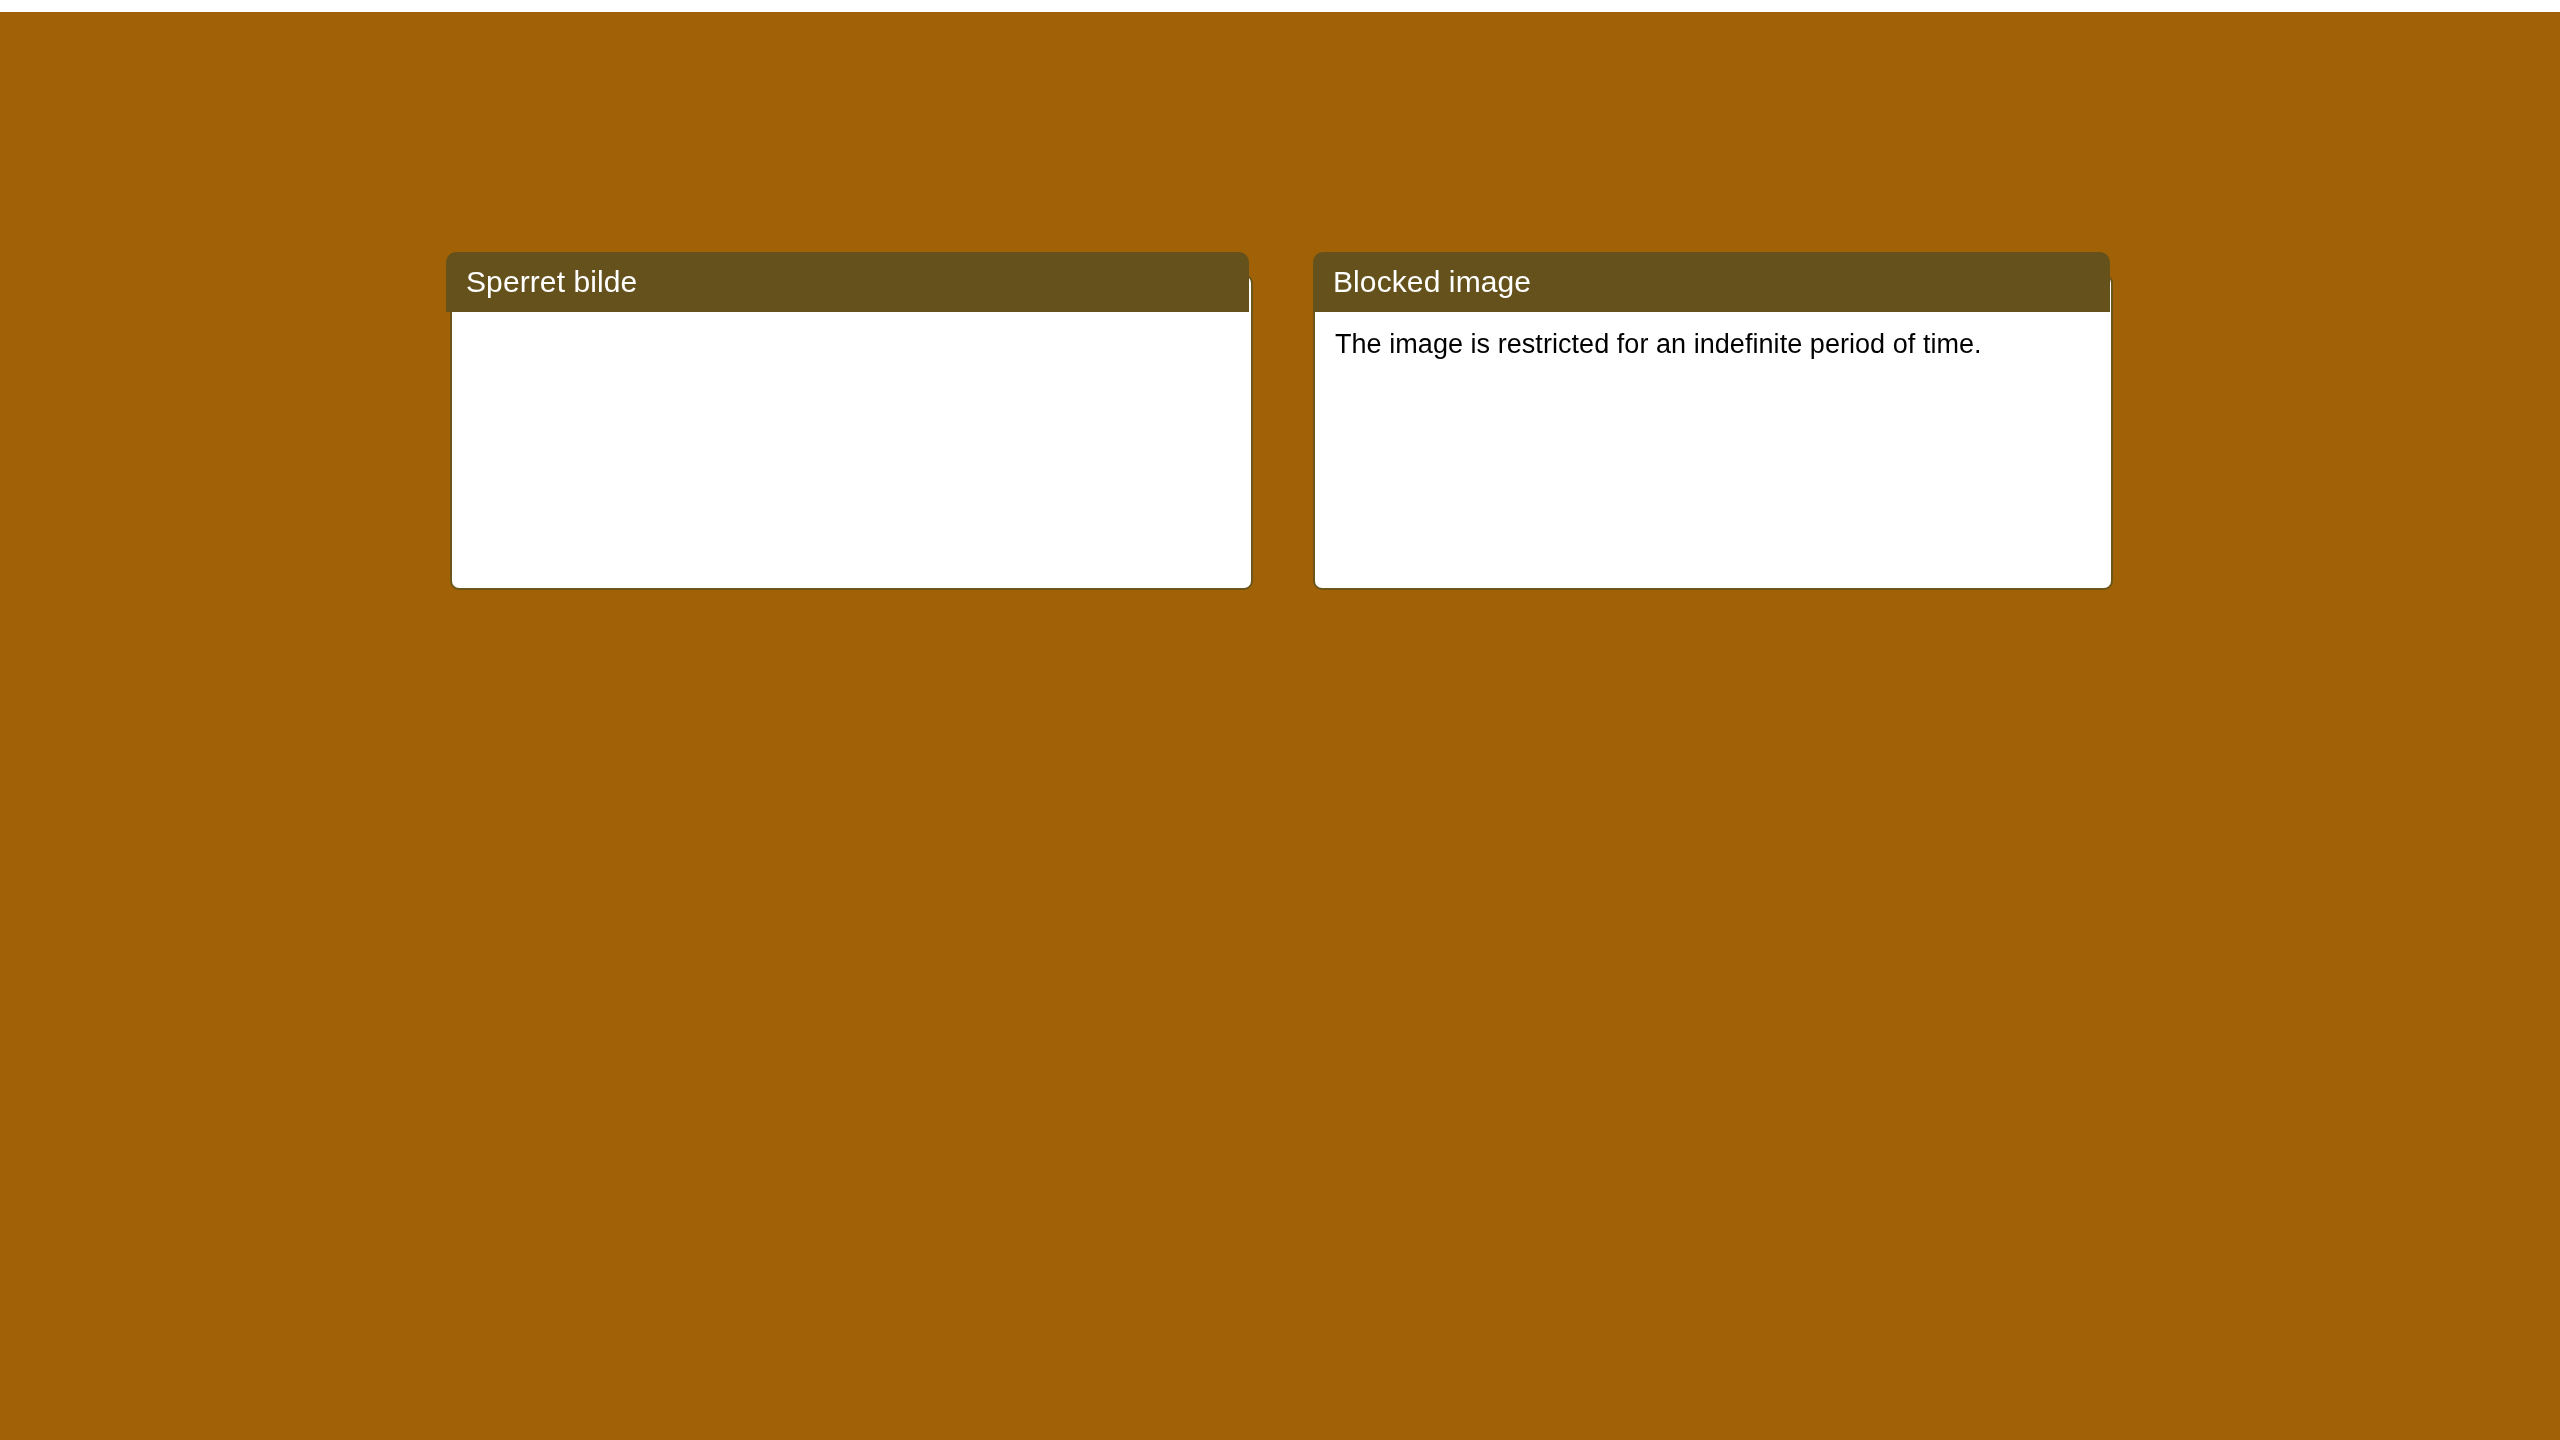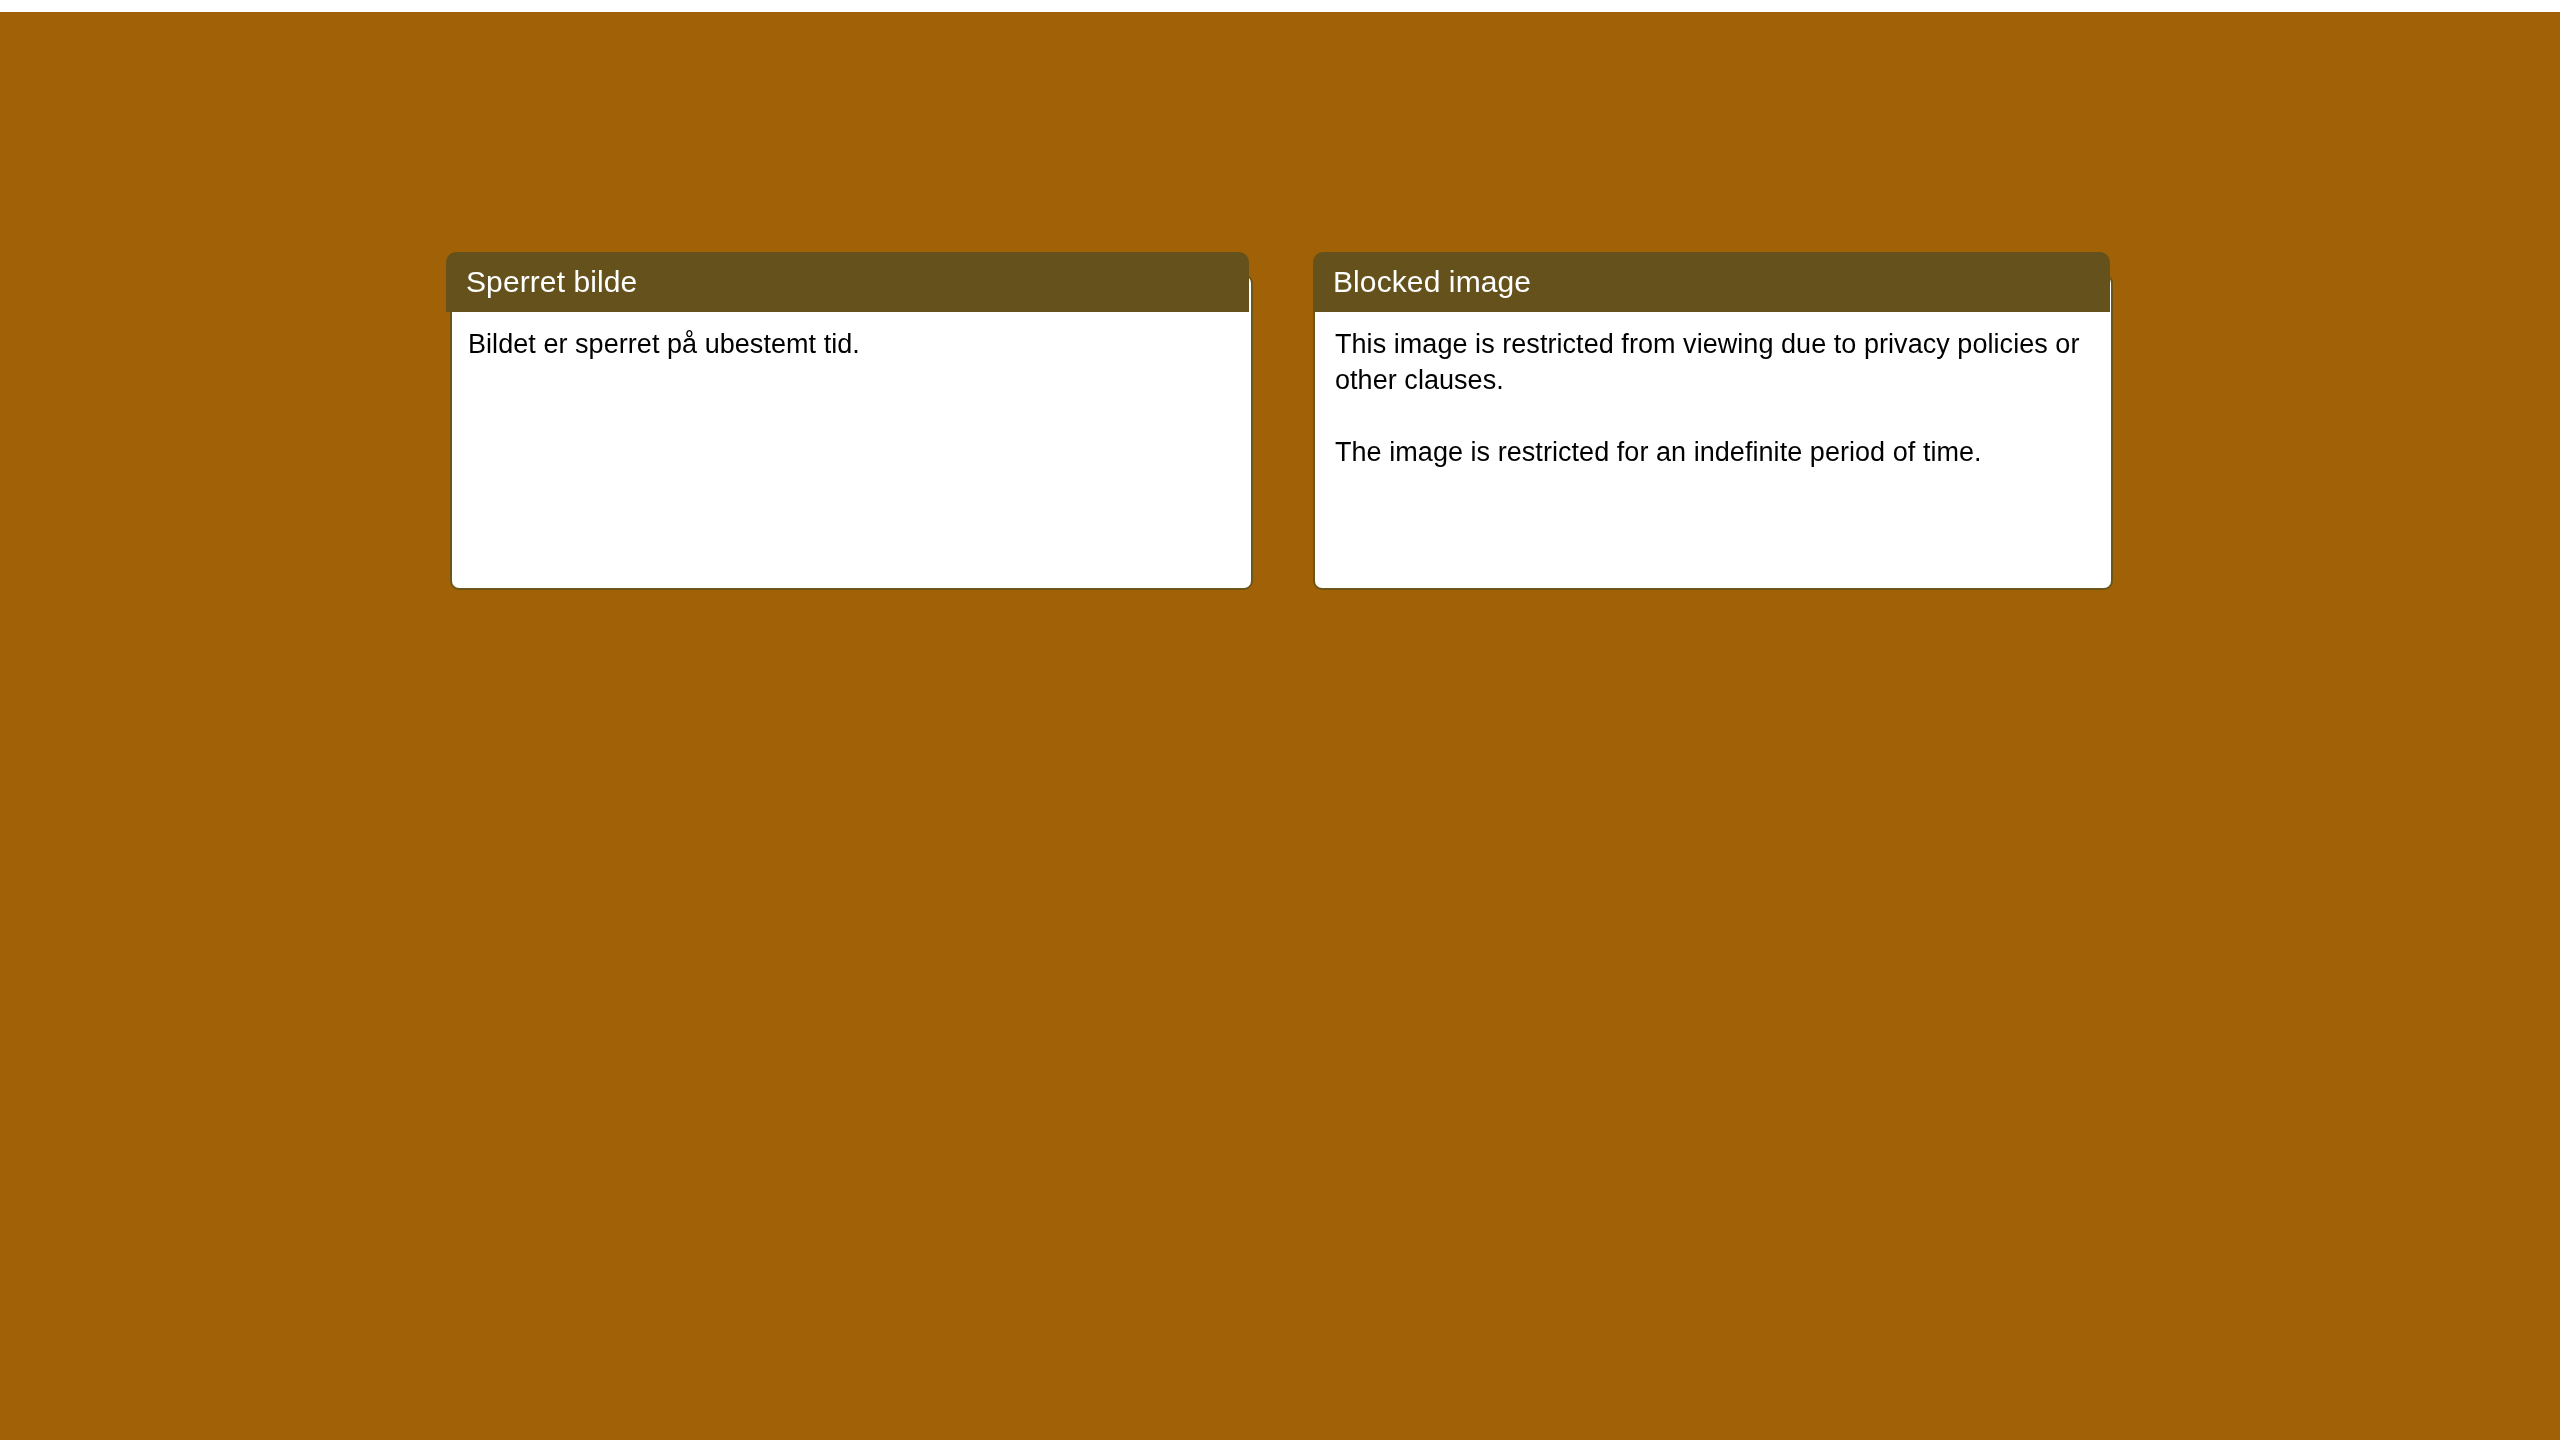--- a/index.html
+++ b/index.html
@@ -126,31 +126,29 @@
 
 <div id="canvas">
 
   <section class="panel" id="panel-blocked-no">
     <div class="panel-inner">
       <div class="panel-body-box"></div>
       <div class="panel-header">
         <div class="panel-header-title">Sperret bilde</div>
       </div>
       <div class="panel-content">
-        <p class="panel-paragraph">Bildet er sperret på ubestemt tid.</p>
       </div>
     </div>
   </section>
 
   <section class="panel" id="panel-blocked-en">
     <div class="panel-inner">
       <div class="panel-body-box"></div>
       <div class="panel-header">
         <div class="panel-header-title">Blocked image</div>
       </div>
       <div class="panel-content">
-        <p class="panel-paragraph">This image is restricted from viewing due to privacy policies or other clauses.</p>
         <p class="panel-paragraph">The image is restricted for an indefinite period of time.</p>
       </div>
     </div>
   </section>
 
 </div>
 
 </body></html>

